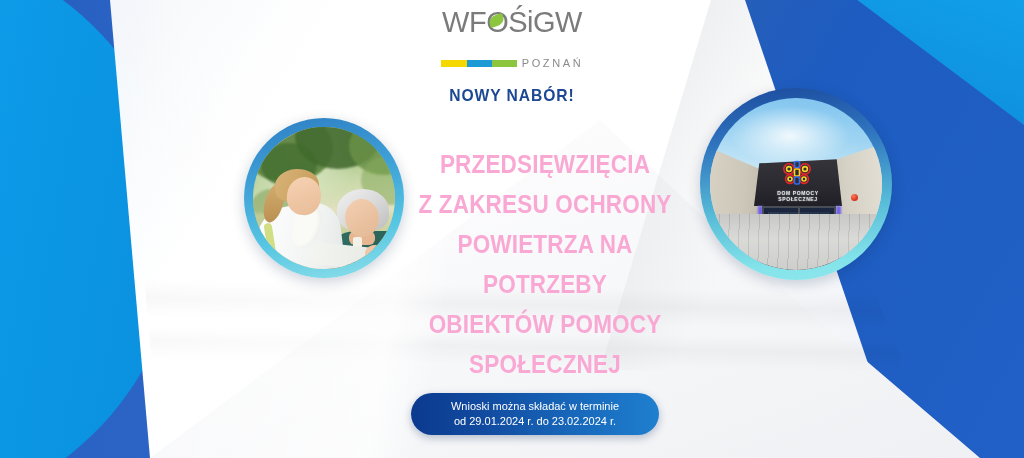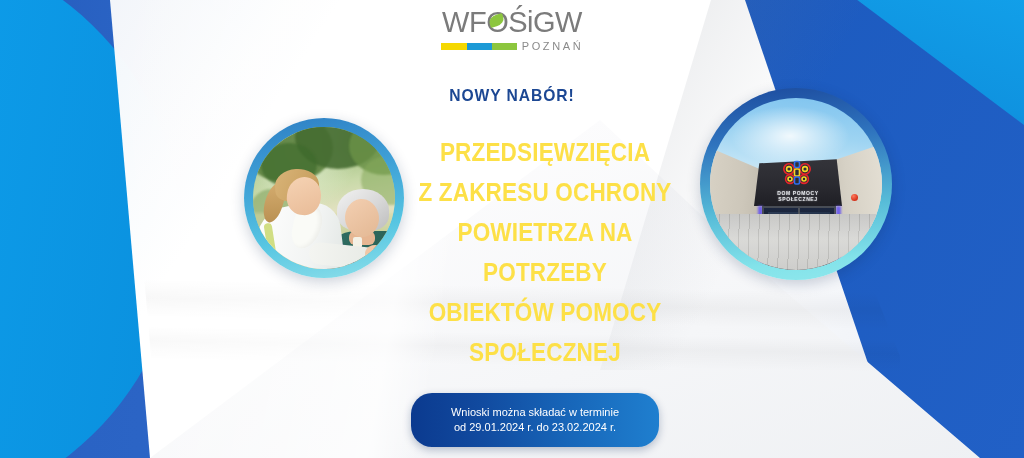--- a/index.html
+++ b/index.html
@@ -109,21 +109,21 @@
     width: 15px; height: 11px;
     background: #8cc63e;
     border-radius: 60% 10% 60% 10%;
     transform: rotate(-18deg);
   }
   .logo-sub {
     display: flex;
     align-items: center;
     justify-content: center;
     gap: 5px;
-    margin-top: 3px;
+    margin-top: 20px;
   }
   .logo-bars {
     display: flex;
     height: 7px;
     width: 76px;
   }
   .logo-bars i { display: block; height: 100%; }
   .bar-y { width: 26px; background: #f5d800; }
   .bar-b { width: 25px; background: #1c9ad6; }
   .bar-g { width: 25px; background: #8cc63e; }
@@ -140,25 +140,25 @@
     top: 86px; left: 0; right: 0;
     text-align: center;
     font-size: 17px;
     font-weight: bold;
     letter-spacing: 1px;
     color: #1c4793;
     transform: scaleX(0.92);
   }
   .headline {
     position: absolute;
-    top: 132px;
+    top: 144px;
     left: 380px;
     width: 330px;
     text-align: center;
-    color: #fde047;
+    color: #f9a8d4;
     font-weight: bold;
     font-size: 25px;
     line-height: 40px;
     letter-spacing: 0.2px;
   }
   .headline div { transform: scaleX(0.90); }
 
   
   .photo {
     position: absolute;
@@ -385,21 +385,21 @@
   .red-dot {
     position: absolute; right: 24px; top: 96px; width: 7px; height: 7px;
     border-radius: 50%;
     background: radial-gradient(circle at 35% 30%, #ff7a5c 0%, #d4301a 70%);
   }
 
   
   .date-badge {
     position: absolute;
     left: 411px; top: 393px;
-    width: 248px; height: 54px;
+    width: 248px; height: 42px;
     border-radius: 21px;
     background: linear-gradient(90deg, #0b3a8f 0%, #114a9f 28%, #1765b8 62%, #1f7fcf 100%);
     color: #ffffff;
     display: flex;
     flex-direction: column;
     align-items: center;
     justify-content: center;
     box-shadow: 0 3px 8px rgba(10,40,90,0.28);
     font-size: 11px;
     line-height: 15px;

